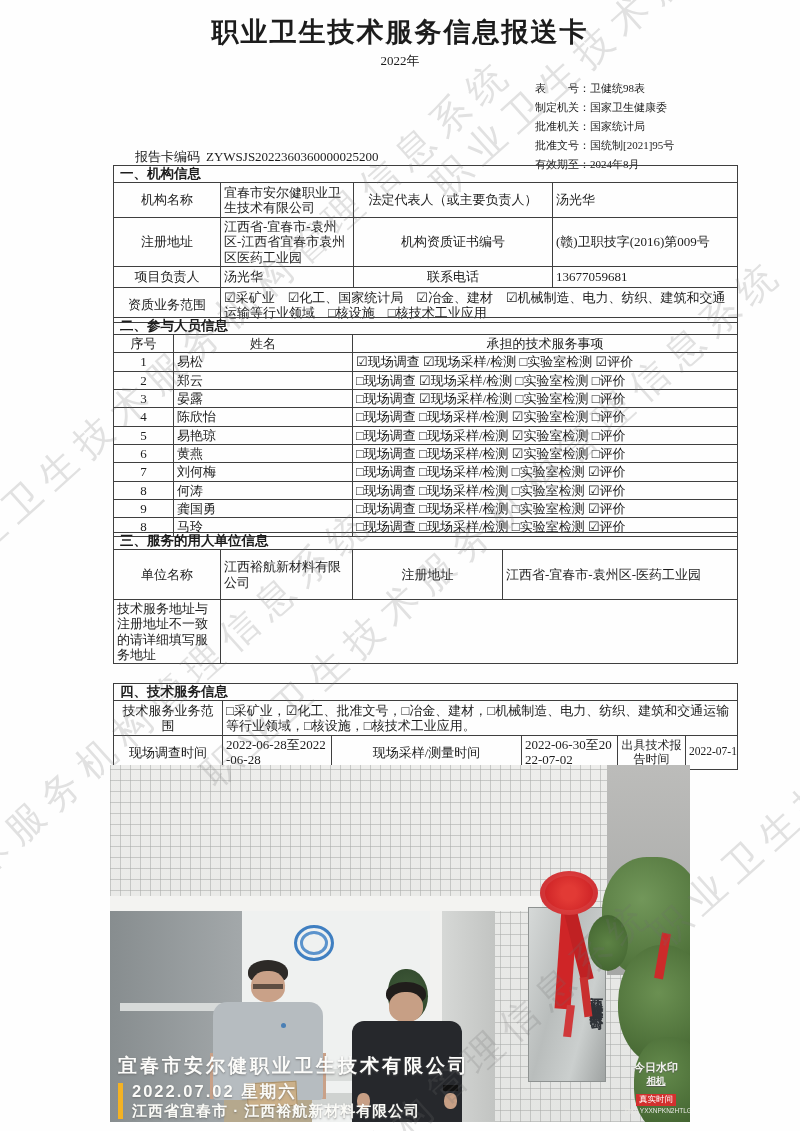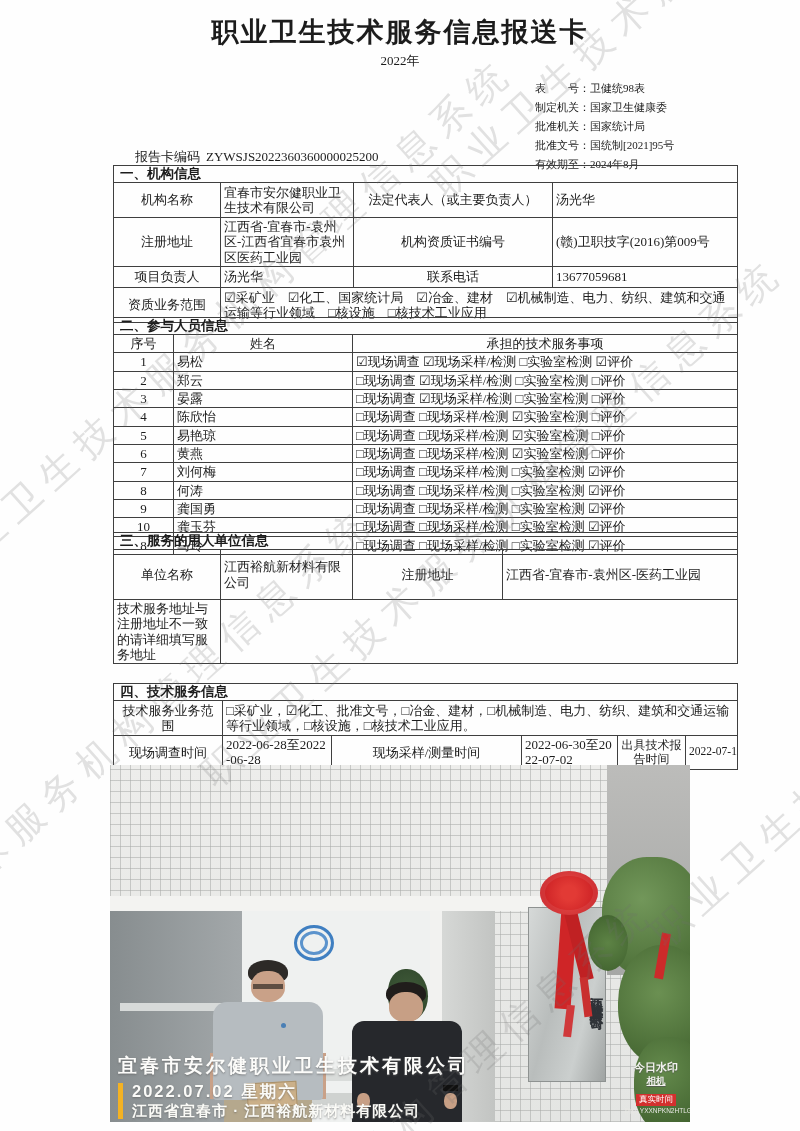--- a/index.html
+++ b/index.html
@@ -216,25 +216,20 @@
           <td class="ctr">8</td>
           <td class="val">何涛</td>
           <td class="svc">□现场调查 □现场采样/检测 □实验室检测 ☑评价</td>
         </tr>
     <tr style="height:16.5px">
           <td class="ctr">9</td>
           <td class="val">龚国勇</td>
           <td class="svc">□现场调查 □现场采样/检测 □实验室检测 ☑评价</td>
         </tr>
     <tr style="height:16.5px">
-          <td class="ctr">10</td>
-          <td class="val">龚玉芬</td>
-          <td class="svc">□现场调查 □现场采样/检测 □实验室检测 ☑评价</td>
-        </tr>
-    <tr style="height:16.5px">
           <td class="ctr">8</td>
           <td class="val">马玲</td>
           <td class="svc">□现场调查 □现场采样/检测 □实验室检测 ☑评价</td>
         </tr>
   </tbody>
     </table>
 
   <table class="tbl" style="top:532px;">
     <colgroup>
         <col style="width:107px">

